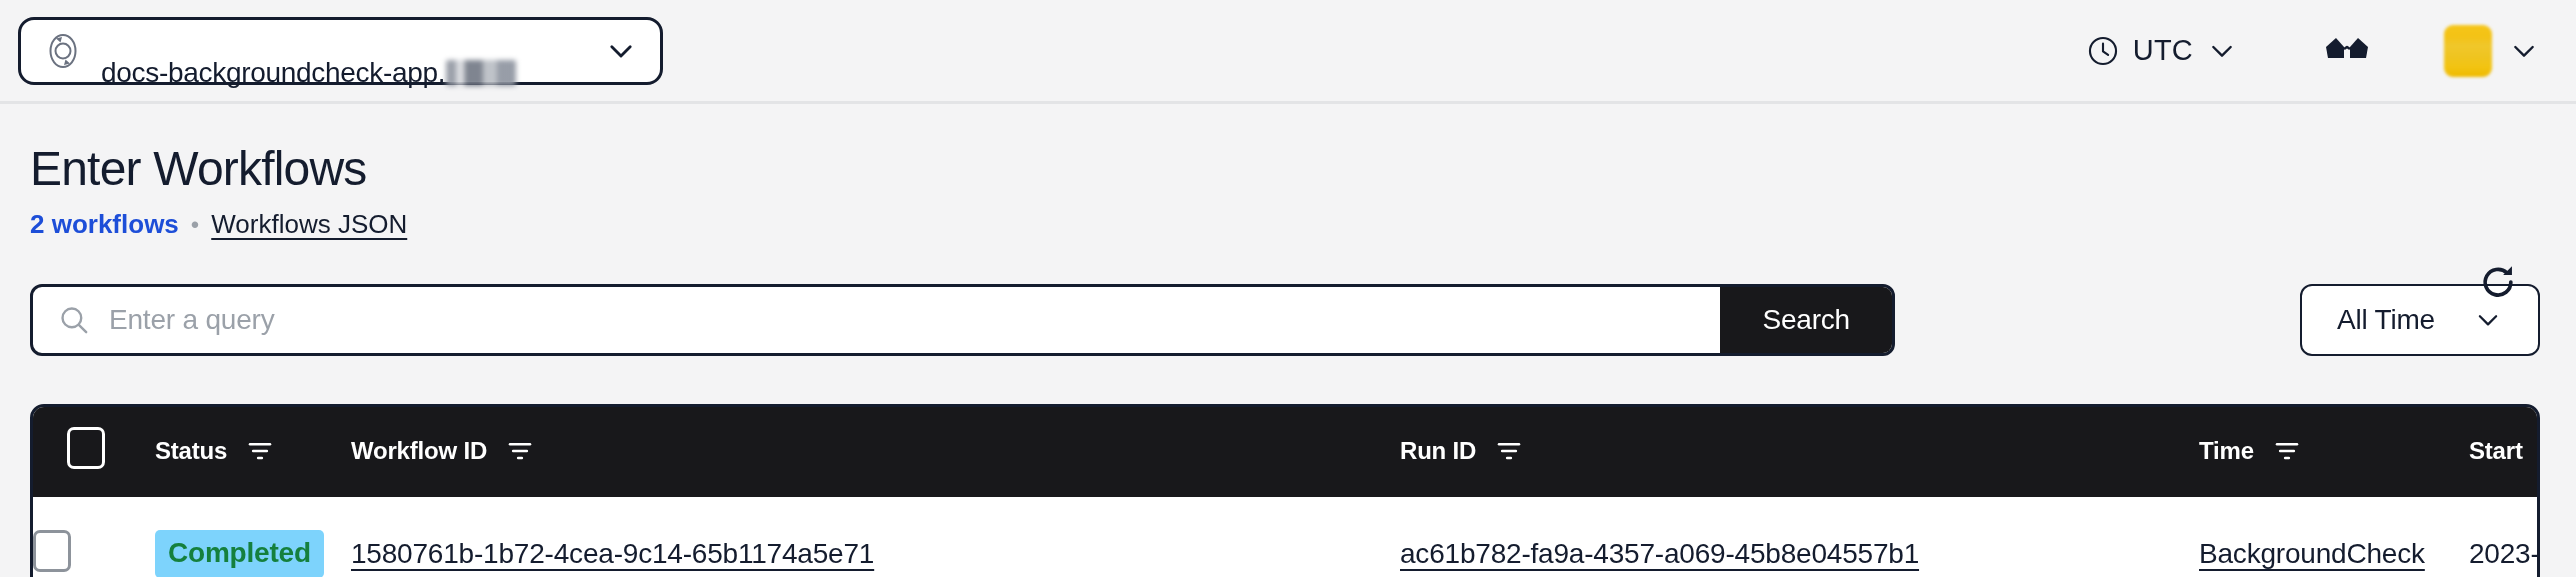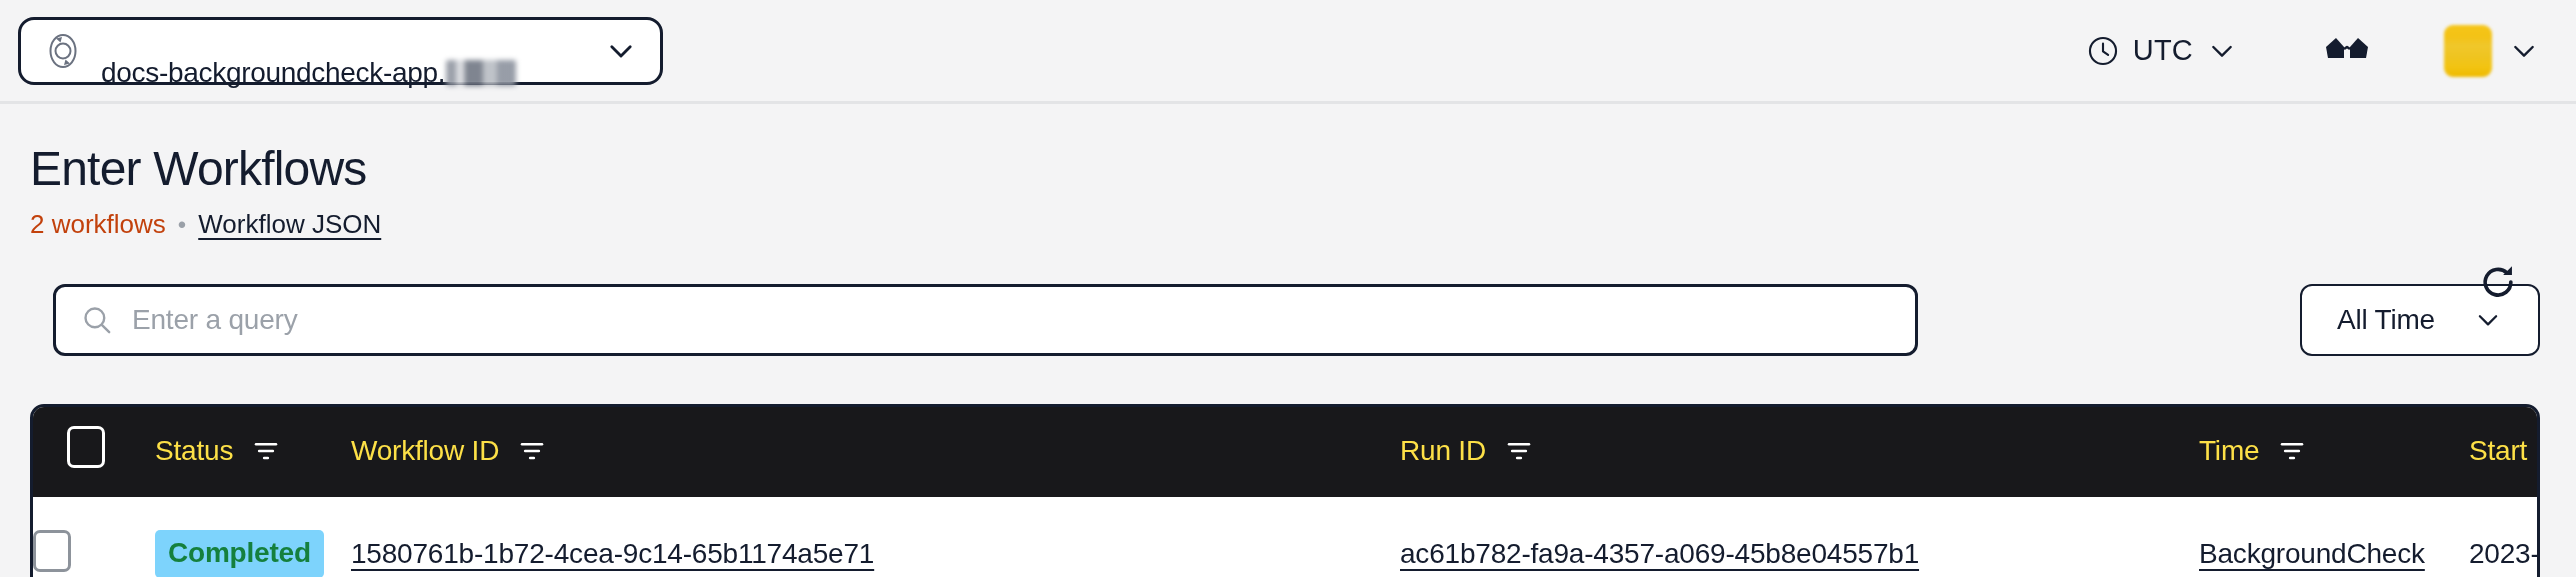--- a/index.html
+++ b/index.html
@@ -135,21 +135,21 @@
     color: #141c2e;
   }
   .subtitle-row {
     display: flex;
     align-items: center;
     gap: 12px;
     margin-top: 15px;
     font-size: 26px;
     color: #141c2e;
   }
-  .subtitle-count { color: #c2410c; }
+  .subtitle-count { color: #1d4ed8; font-weight: bold; }
   .subtitle-dot { color: #9aa0a8; font-size: 24px; line-height: 1; }
   .subtitle-link {
     color: #141c2e;
     text-decoration: underline;
     text-underline-offset: 5px;
     text-decoration-thickness: 2px;
     cursor: pointer;
   }
 
   .refresh-btn {
@@ -164,21 +164,20 @@
     cursor: pointer;
     background: none;
     border: none;
   }
 
   
   .search-row {
     display: flex;
     align-items: flex-start;
     margin-top: 44px;
-    margin-left: 23px;
   }
   .search-box {
     display: flex;
     align-items: stretch;
     flex: 0 0 1865px;
     height: 72px;
     background: #ffffff;
     border: 3px solid #141c2e;
     border-radius: 12px;
     overflow: hidden;
@@ -237,23 +236,23 @@
     overflow: hidden;
     background: #ffffff;
   }
   table.wf-table {
     width: 100%;
     border-collapse: collapse;
     table-layout: fixed;
   }
   .wf-table thead tr { background: #18181b; }
   .wf-table th {
-    color: #fde047;
-    font-size: 28px;
-    font-weight: 400;
+    color: #ffffff;
+    font-size: 24px;
+    font-weight: 700;
     letter-spacing: -0.2px;
     text-align: left;
     height: 88px;
     padding: 0;
     vertical-align: middle;
   }
   .th-inner { display: flex; align-items: center; gap: 18px; }
   .col-check { width: 122px; padding-left: 34px !important; }
   .col-status { width: 196px; }
   .col-wfid { width: 1049px; }
@@ -378,21 +377,21 @@
   </div>
 </div>
 
 <div class="page">
 
   <div class="title-block">
     <h1 class="page-title">Enter Workflows</h1>
     <div class="subtitle-row">
       <span class="subtitle-count">2 workflows</span>
       <span class="subtitle-dot">•</span>
-      <a class="subtitle-link">Workflow JSON</a>
+      <a class="subtitle-link">Workflows JSON</a>
     </div>
   </div>
 
   <button class="refresh-btn">
     <span>
       <svg width="44" height="44" viewBox="0 0 24 24" fill="none">
         <path d="M19 12 A7 7 0 1 1 16.9 7.1" stroke="#141c2e" stroke-width="2" stroke-linecap="round" fill="none"></path>
         <path d="M19.6 3.4 L19.6 8.2 L14.8 8.2 Z" fill="#141c2e"></path>
       </svg>
     </span>
@@ -402,20 +401,21 @@
     <div class="search-box">
       <div class="search-field">
         <span>
           <svg width="34" height="34" viewBox="0 0 24 24" fill="none">
             <circle cx="10.5" cy="10.5" r="6.6" stroke="#9ba1a9" stroke-width="1.7"></circle>
             <path d="M15.4 15.4 L20.6 20.6" stroke="#9ba1a9" stroke-width="1.7" stroke-linecap="round"></path>
           </svg>
         </span>
         <input class="search-input" type="text" placeholder="Enter a query" style="">
       </div>
+      <button class="search-btn">Search</button>
     </div>
 
     <div class="time-filter">
       <span>All Time</span>
       <span>
         <svg width="30" height="30" viewBox="0 0 24 24" fill="none">
           <path d="M5.5 9 L12 15.5 L18.5 9" stroke="#141c2e" stroke-width="1.8" stroke-linecap="round" stroke-linejoin="round"></path>
         </svg>
       </span>
     </div>

